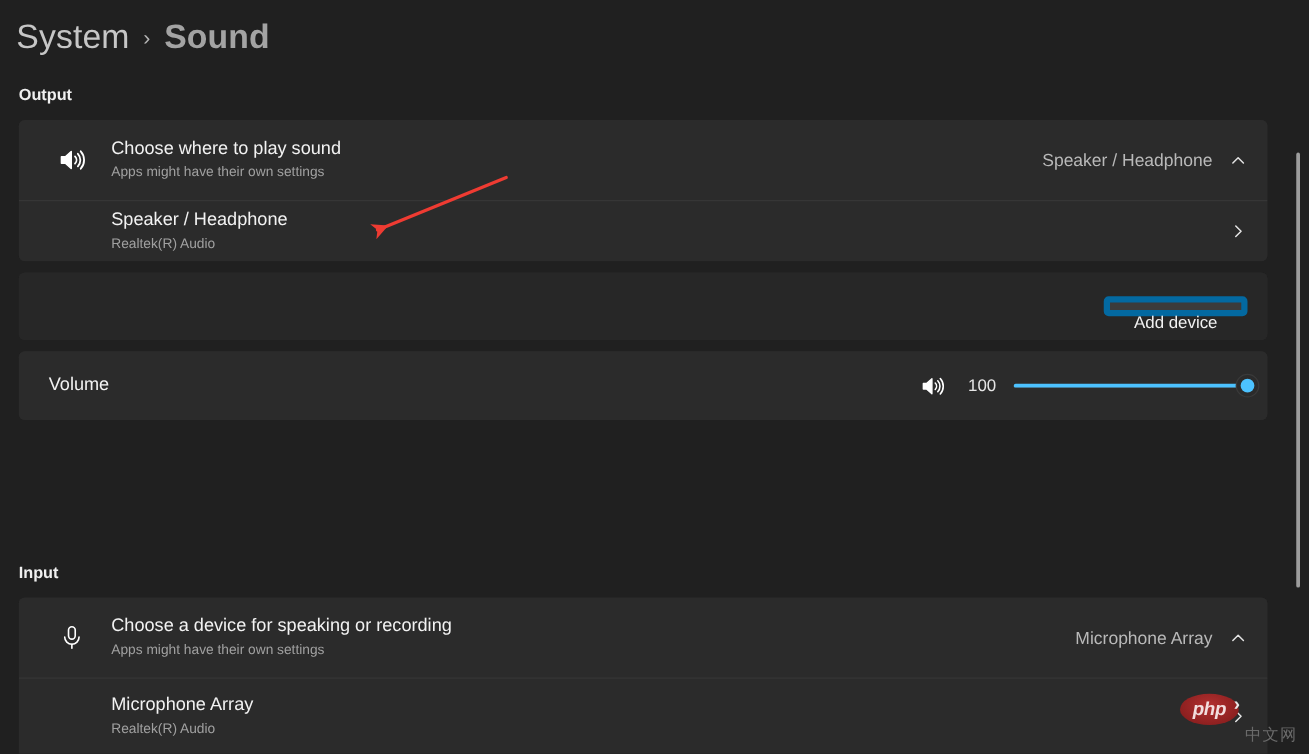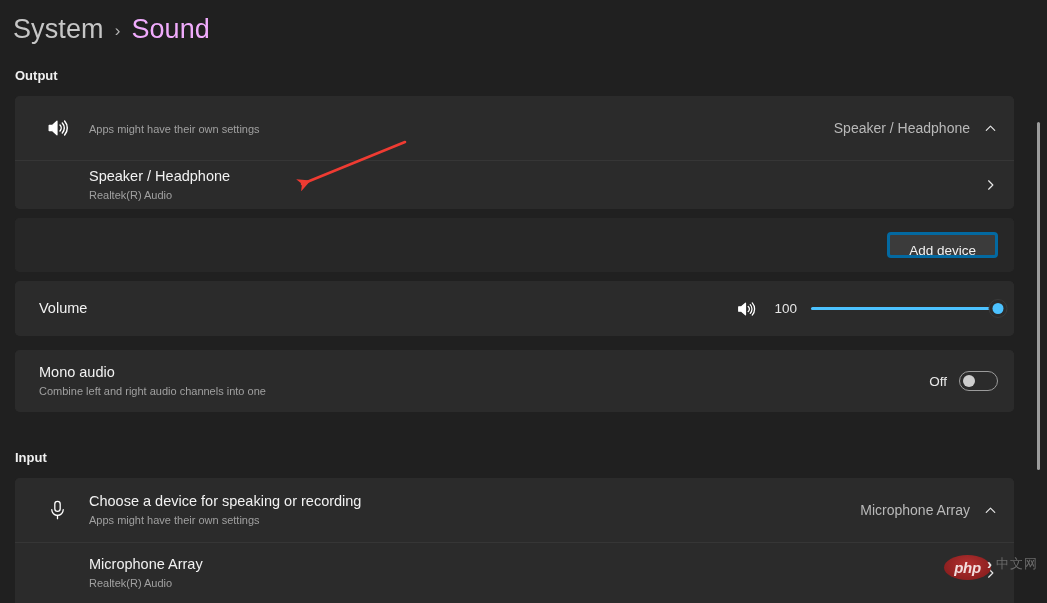--- a/index.html
+++ b/index.html
@@ -12,21 +12,21 @@
   .page { position: relative; width: 1047px; height: 603px; background:#202020; }
 
   
   .breadcrumb {
     position:absolute; left:13px; top:14px;
     display:flex; align-items:center; gap:11px;
     font-size:27px; font-weight:600; letter-spacing:.1px;
   }
   .crumb-parent { color:#c6c6c6; font-weight:400; }
   .crumb-sep { color:#b5b5b5; font-size:17px; font-weight:400; position:relative; top:1px; }
-  .crumb-current { color:#f0abfc; font-weight:400; }
+  .crumb-current { color:#a3a3a3; font-weight:700; }
 
   
   .section-title {
     position:absolute; left:15px;
     font-size:13px; font-weight:700; color:#f0f0f0;
   }
   #sec-output { top:68px; }
   #sec-input  { top:450px; }
 
   
@@ -63,23 +63,23 @@
   .row-right {
     position:absolute; right:16px; top:50%; transform:translateY(-50%);
     display:flex; align-items:center; gap:13px;
   }
   .value-text { font-size:14px; color:#b9b9b9; }
 
   .chev { display:inline-flex; color:#e2e2e2; }
 
   
   .btn-add {
-    background:#3b3b3b; border:3px solid #0369a1; border-radius:4px;
+    background:#3b3b3b; border:5px solid #0369a1; border-radius:4px;
     color:#f2f2f2; font-size:13.5px; font-family:"Liberation Sans", sans-serif;
-    padding:0 19px; height:26px; line-height:31px; cursor:pointer;
+    padding:0 19px; height:16px; line-height:31px; cursor:pointer;
   }
 
   
   .vol-wrap {
     position:absolute; right:16px; top:50%; transform:translateY(-50%);
     display:flex; align-items:center; gap:14px;
   }
   .vol-num { font-size:13.5px; color:#e5e5e5; min-width:26px; text-align:right; }
   .slider { position:relative; width:187px; height:18px; display:flex; align-items:center; }
   .slider-track { position:absolute; left:0; right:0; height:2px; background:#4a4a4a; border-radius:2px; }
@@ -121,21 +121,21 @@
     display:flex; align-items:flex-start; gap:2px;
   }
   .wm-php {
     width:47px; height:25px; border-radius:50%/50%;
     background:radial-gradient(ellipse at 50% 38%, #b23030 0%, #8e2020 70%, #6e1414 100%);
     color:#f2dede; font-style:italic; font-weight:700; font-size:15px;
     display:flex; align-items:center; justify-content:center;
     letter-spacing:-.3px;
   }
   .wm-arrow { color:#e8e8e8; font-size:15px; font-weight:700; margin-left:-6px; }
-  .wm-cn { color:#6a6a6a; font-size:13px; letter-spacing:1px; margin-left:2px; }
+  .wm-cn { color:#6a6a6a; font-size:13px; letter-spacing:1px; margin-left:2px;margin-top:24px; }
 </style>
 </head>
 <body>
 
 <div class="page">
 
   <div class="breadcrumb">
     <span class="crumb-parent">System</span>
     <span class="crumb-sep">›</span>
     <span class="crumb-current">Sound</span>
@@ -148,20 +148,21 @@
     <div class="row row-head">
       <span class="row-icon">
         <svg width="25" height="25" viewBox="0 0 24 24" fill="none" stroke="currentColor" stroke-width="1.4" stroke-linecap="round" stroke-linejoin="round">
           <path d="M4 9.5h3L11.5 5.5v13L7 14.5H4z" fill="currentColor" stroke="currentColor" stroke-width="1.2"></path>
           <path d="M14.4 9.2a4 4 0 0 1 0 5.6"></path>
           <path d="M16.6 7.2a7 7 0 0 1 0 9.6"></path>
           <path d="M18.8 5.3a10 10 0 0 1 0 13.4"></path>
         </svg>
       </span>
       <div class="row-text with-icon">
+        <div class="t-title">Choose where to play sound</div>
         <div class="t-sub">Apps might have their own settings</div>
       </div>
       <div class="row-right">
         <span class="value-text">Speaker / Headphone</span>
         <span class="chev">
           <svg width="15" height="15" viewBox="0 0 16 16" fill="none" stroke="currentColor" stroke-width="1.3" stroke-linecap="round" stroke-linejoin="round">
             <path d="M3.5 10L8 5.5 12.5 10"></path>
           </svg>
         </span>
       </div>
@@ -209,34 +210,20 @@
           <span class="slider-track"></span>
           <span class="slider-fill" id="volFill" style="width: 100%; background: rgb(76, 194, 255);"></span>
           <span class="slider-thumb" id="volThumb" style="left: 100%;">
               <i style="background: rgb(76, 194, 255);"></i>
             </span>
         </span>
       </div>
     </div>
   </div>
 
-  <div class="card" id="card-mono">
-    <div class="row row-mono">
-      <div class="row-text flush">
-        <div class="t-title">Mono audio</div>
-        <div class="t-sub">Combine left and right audio channels into one</div>
-      </div>
-      <div class="toggle-wrap">
-        <span class="toggle-label">Off</span>
-        <span class="toggle">
-            <span class="knob"></span>
-          </span>
-      </div>
-    </div>
-  </div>
 
   <div class="section-title" id="sec-input">Input</div>
 
   <div class="card" id="card-input-device">
 
     <div class="row row-head">
       <span class="row-icon">
         <svg width="23" height="23" viewBox="0 0 24 24" fill="none" stroke="currentColor" stroke-width="1.35" stroke-linecap="round" stroke-linejoin="round">
           <rect x="9.2" y="3" width="5.6" height="10.4" rx="2.8"></rect>
           <path d="M6 11.6a6 6 0 0 0 12 0"></path>

